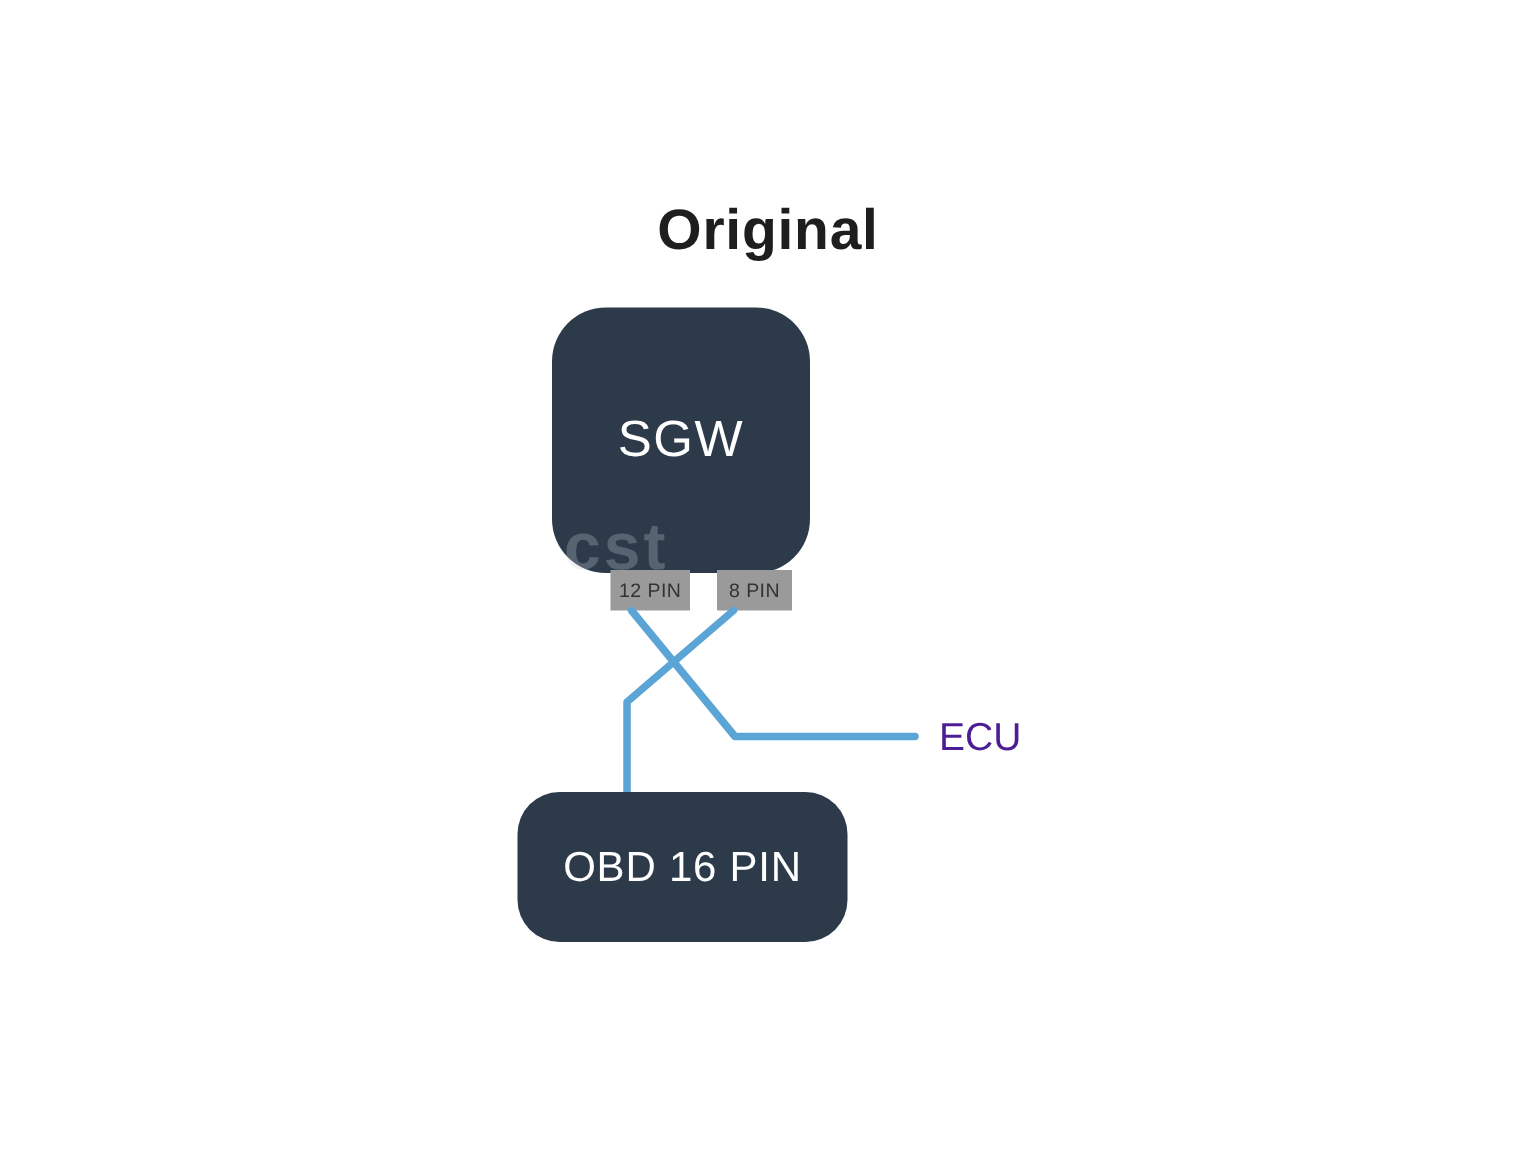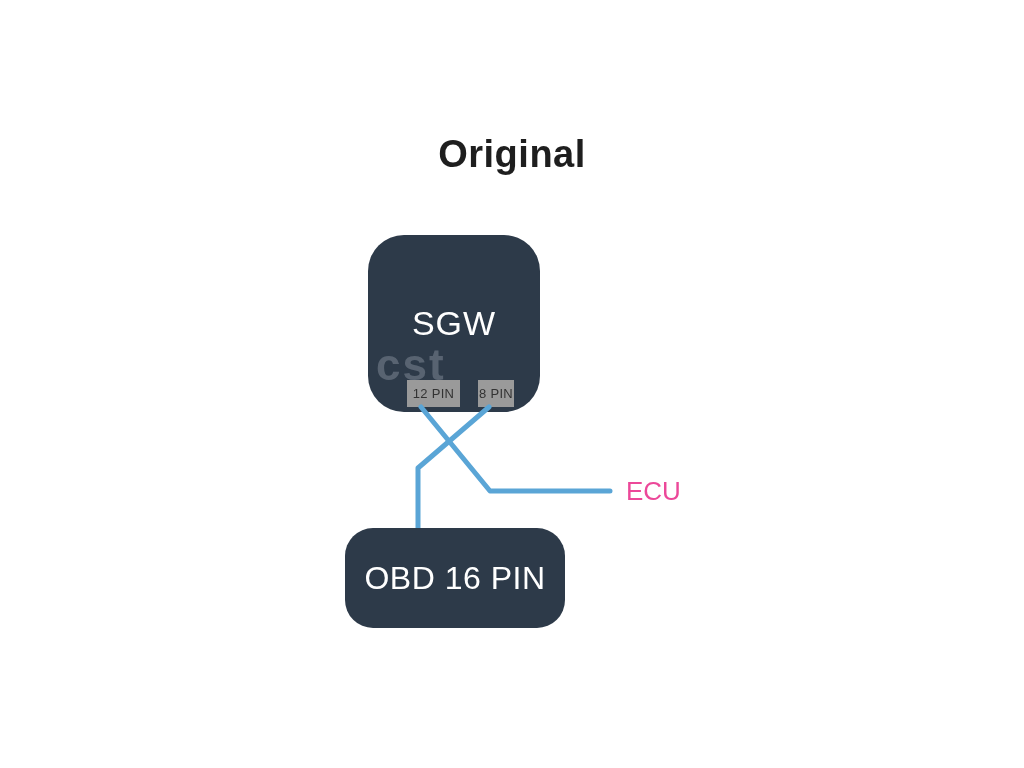--- a/index.html
+++ b/index.html
@@ -35,29 +35,28 @@
       justify-content: center;
     }
     .node-sgw {
       left: 368px;
       top: 205px;
       width: 172px;
       height: 177px;
       border-radius: 36px;
       font-size: 34px;
       letter-spacing: 1px;
-      margin-top: 30px;
     }
     .node-obd {
       left: 345px;
       top: 528px;
       width: 220px;
       height: 100px;
       border-radius: 28px;
-      font-size: 32px;
+      font-size: 28px;
       letter-spacing: 0.5px;
     }
     .watermark {
       position: absolute;
       left: 376px;
       top: 340px;
       font-size: 44px;
       font-weight: 700;
       color: rgba(200, 210, 220, 0.28);
       pointer-events: none;
@@ -76,21 +75,21 @@
     }
     .pin-tab-12 {
       left: 395px;
       top: 380px;
       width: 53px;
       height: 27px;
     }
     .pin-tab-8 {
       left: 466px;
       top: 380px;
-      width: 36px;
+      width: 50px;
       height: 27px;
     }
     .wires {
       position: absolute;
       left: 0;
       top: 0;
       width: 1024px;
       height: 768px;
       pointer-events: none;
     }
@@ -100,21 +99,21 @@
       stroke-width: 5;
       stroke-linecap: round;
       stroke-linejoin: round;
     }
     .ecu-label {
       position: absolute;
       left: 626px;
       top: 476px;
       font-size: 26px;
       font-weight: 500;
-      color: #ec4899;
+      color: #4c1d95;
     }
   </style>
 </head>
 <body>
 
 <div class="canvas">
 
   <div class="diagram-title">Original</div>
 
   <div class="node node-sgw">

